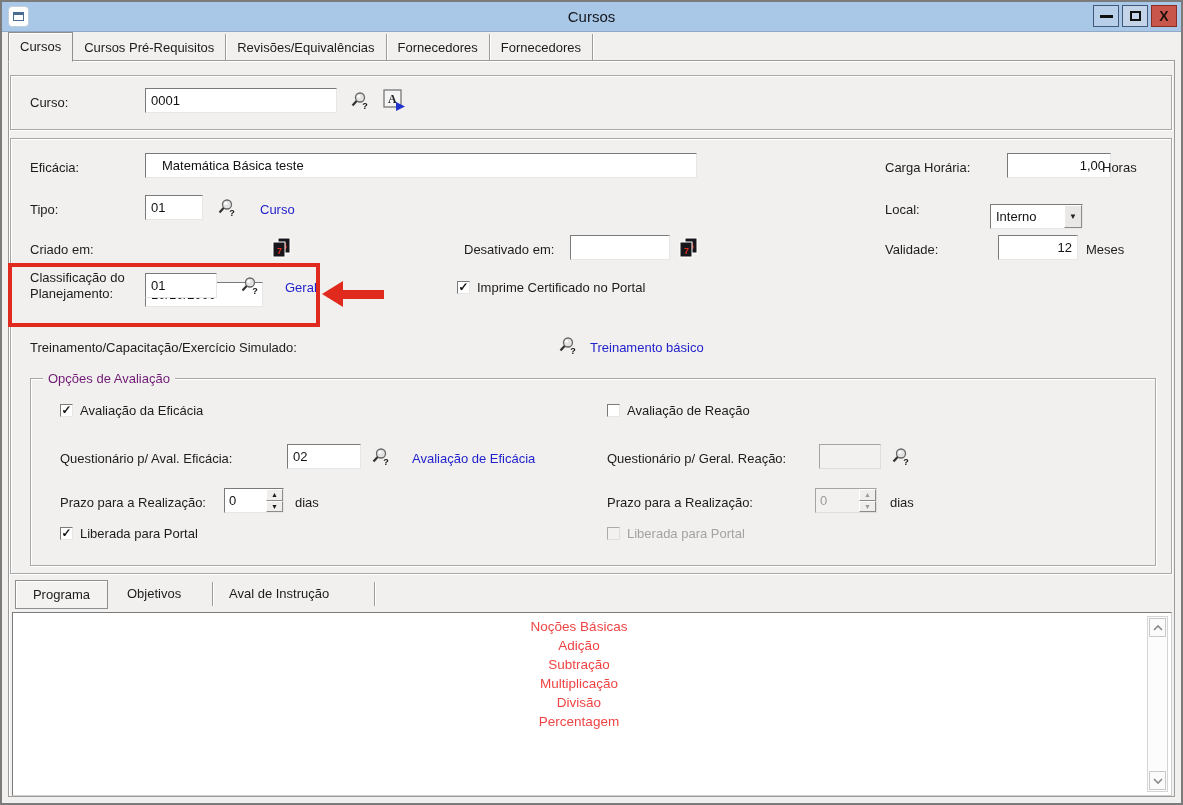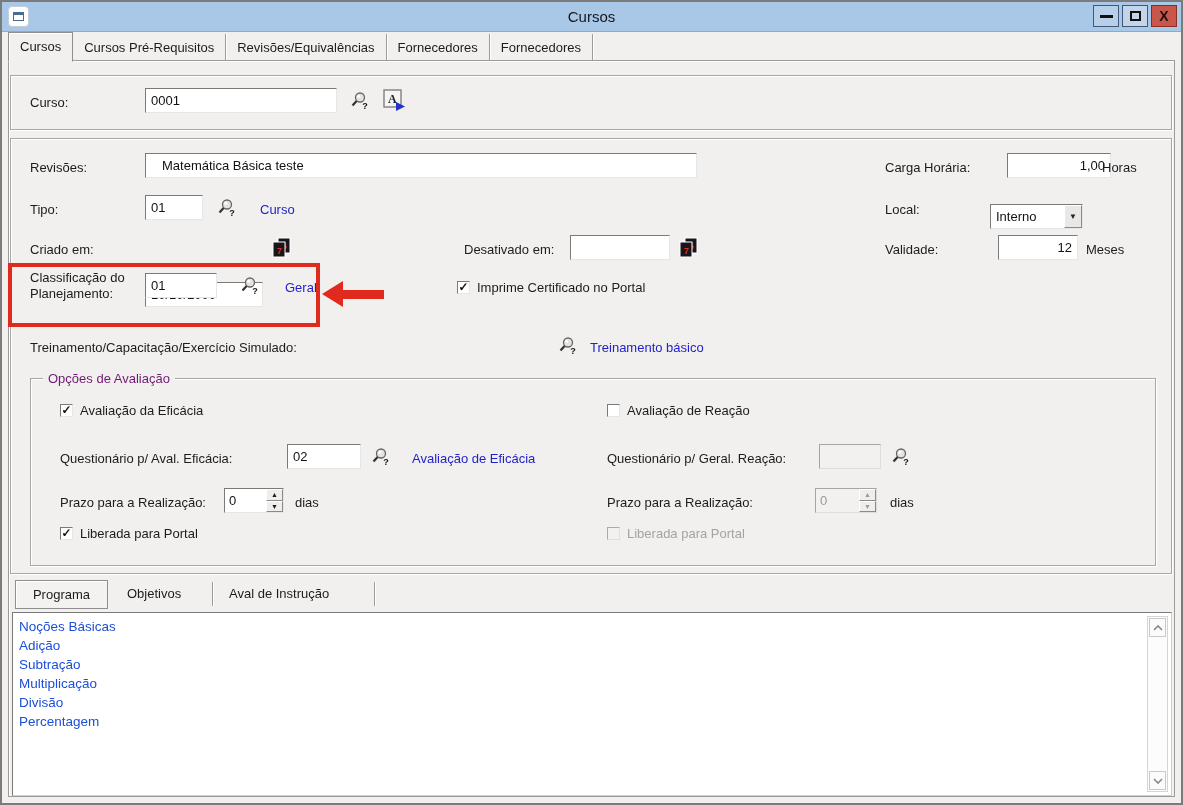--- a/index.html
+++ b/index.html
@@ -63,21 +63,21 @@
 
   .icon { position:absolute; }
 
   
   .subtab-active { position:absolute; left:13px; top:578px; width:93px; height:29px; background:#f3f2f0; border:1px solid #8e8e8e; box-shadow:inset 1px 1px 0 #ffffff; display:flex; align-items:center; justify-content:center; font-size:13px; color:#1c1c1c; z-index:2; }
   .subtab { position:absolute; top:584px; font-size:13px; color:#1c1c1c; }
   .subtab-sep { position:absolute; top:580px; width:1px; height:24px; background:#9b9b9b; box-shadow:1px 0 0 #ffffff; }
 
   
   .memo { position:absolute; left:10px; top:610px; width:1160px; height:184px; background:#fff; border:1px solid; border-color:#7a7a7a #cfcfcf #cfcfcf #7a7a7a; }
-  .memo-text { position:absolute; left:6px; top:4px; right:32px; bottom:4px; font-size:13.5px; color:#1d4ed8; line-height:19px; white-space:pre-line; overflow:hidden; }
+  .memo-text { position:absolute; left:6px; top:4px; right:32px; bottom:4px; font-size:13.5px; color:#ef4444; line-height:19px; white-space:pre-line; overflow:hidden;text-align:center; }
   .scrollbar { position:absolute; right:3px; top:3px; bottom:3px; width:21px; background:#fcfcfc; border:1px solid #d5d5d5; }
   .scroll-btn { position:absolute; left:1px; right:1px; height:19px; background:#fbfbfb; border:1px solid #c9c9c9; display:flex; align-items:center; justify-content:center; }
   .scroll-up { top:1px; } .scroll-down { bottom:1px; }
 
   
   .hl-rect { position:absolute; left:6px; top:261px; width:312px; height:64px; border:4px solid #e02a1e; z-index:5; }
   .hl-arrow { position:absolute; left:320px; top:279px; width:62px; height:26px; z-index:5; }
   .hl-arrow-head { position:absolute; left:0; top:0; width:0; height:0; border-top:13px solid transparent; border-bottom:13px solid transparent; border-right:21px solid #e02a1e; }
   .hl-arrow-shaft { position:absolute; left:19px; top:9px; width:43px; height:9px; background:#e02a1e; }
 </style>
@@ -122,21 +122,21 @@
     <text x="13.2" y="17.5" font-size="9" font-weight="bold" fill="#111" font-family="Liberation Sans, sans-serif">?</text>
   </svg>
   <svg class="icon" style="left:381px;top:87px;" width="24" height="23" viewBox="0 0 24 23">
     <rect x="1" y="1" width="17" height="17" fill="#f5f5f5" stroke="#777" stroke-width="1.3"></rect>
     <text x="5" y="14" font-size="12" font-weight="bold" fill="#222" font-family="Liberation Serif, serif">A</text>
     <polygon points="13,13 22,17.5 13,22" fill="#2233cc"></polygon>
   </svg>
 
   <div class="frame frame2"></div>
 
-  <div class="lbl" style="left:28px;top:158px;">Revisões:</div>
+  <div class="lbl" style="left:28px;top:158px;">Eficácia:</div>
   <input class="inp" style="left: 143px; top: 151px; width: 552px; padding-left: 16px;" value="Matemática Básica teste">
   <div class="lbl" style="left:883px;top:158px;">Carga Horária:</div>
   <input class="inp right" style="left: 988px; top: 151px; width: 104px; margin-left: 17px;" value="1,00">
   <div class="lbl" style="left:1100px;top:158px;">Horas</div>
 
   <div class="lbl" style="left:28px;top:200px;">Tipo:</div>
   <input class="inp" style="left: 143px; top: 193px; width: 58px;" value="01">
   <svg class="icon" style="left:214px;top:196px;" width="22" height="20" viewBox="0 0 22 20">
     <circle cx="11" cy="6.5" r="4.5" fill="#e3e3e3" stroke="#666" stroke-width="1.3"></circle>
     <circle cx="9.7" cy="5.2" r="1.5" fill="#ffffff"></circle>

